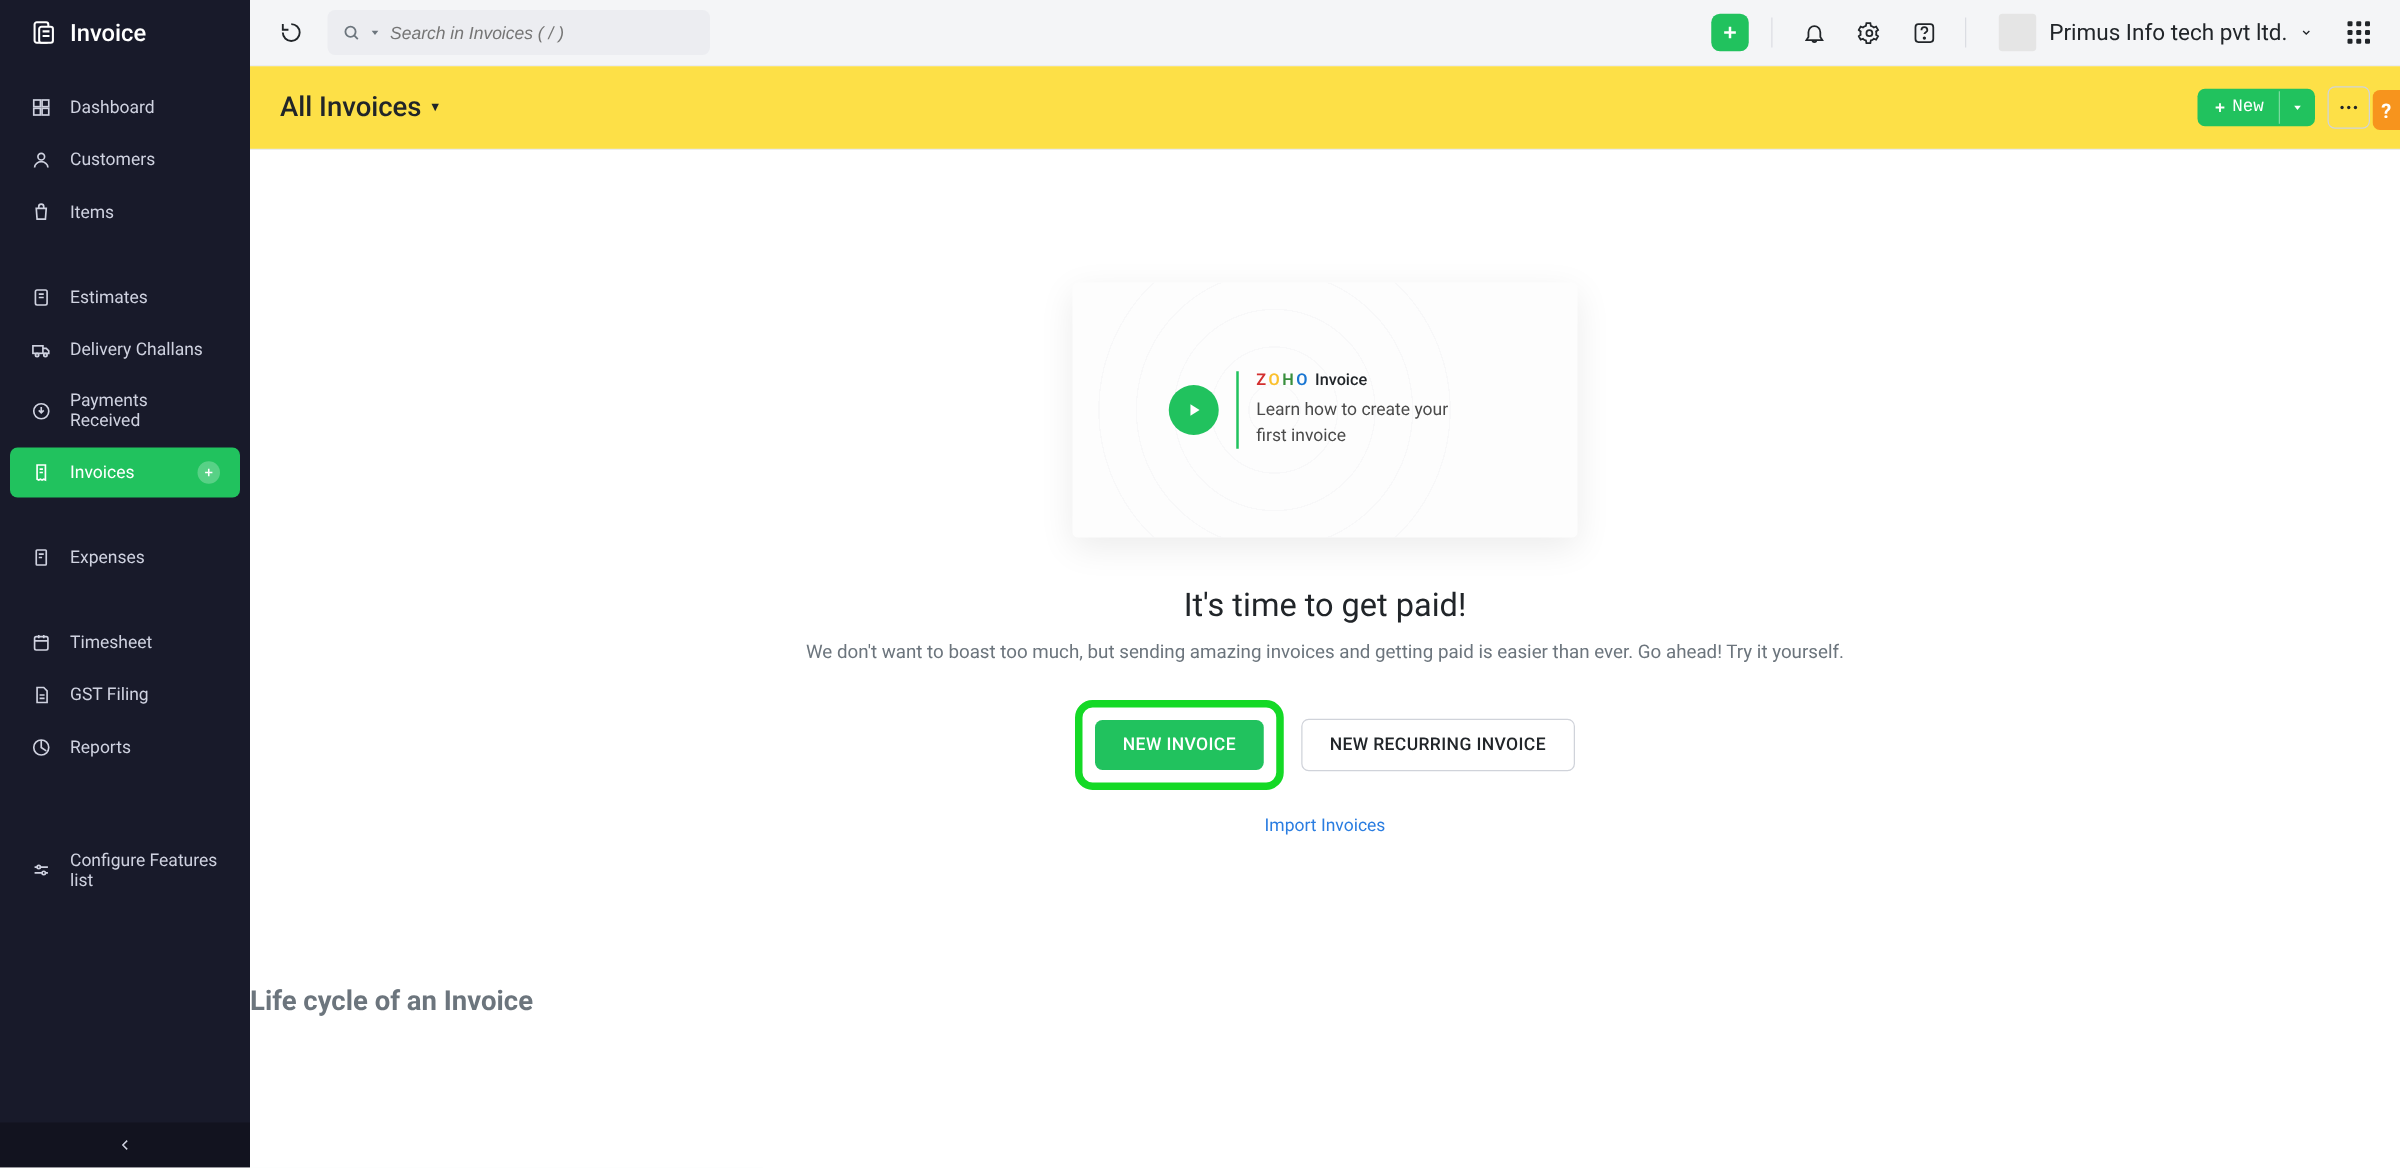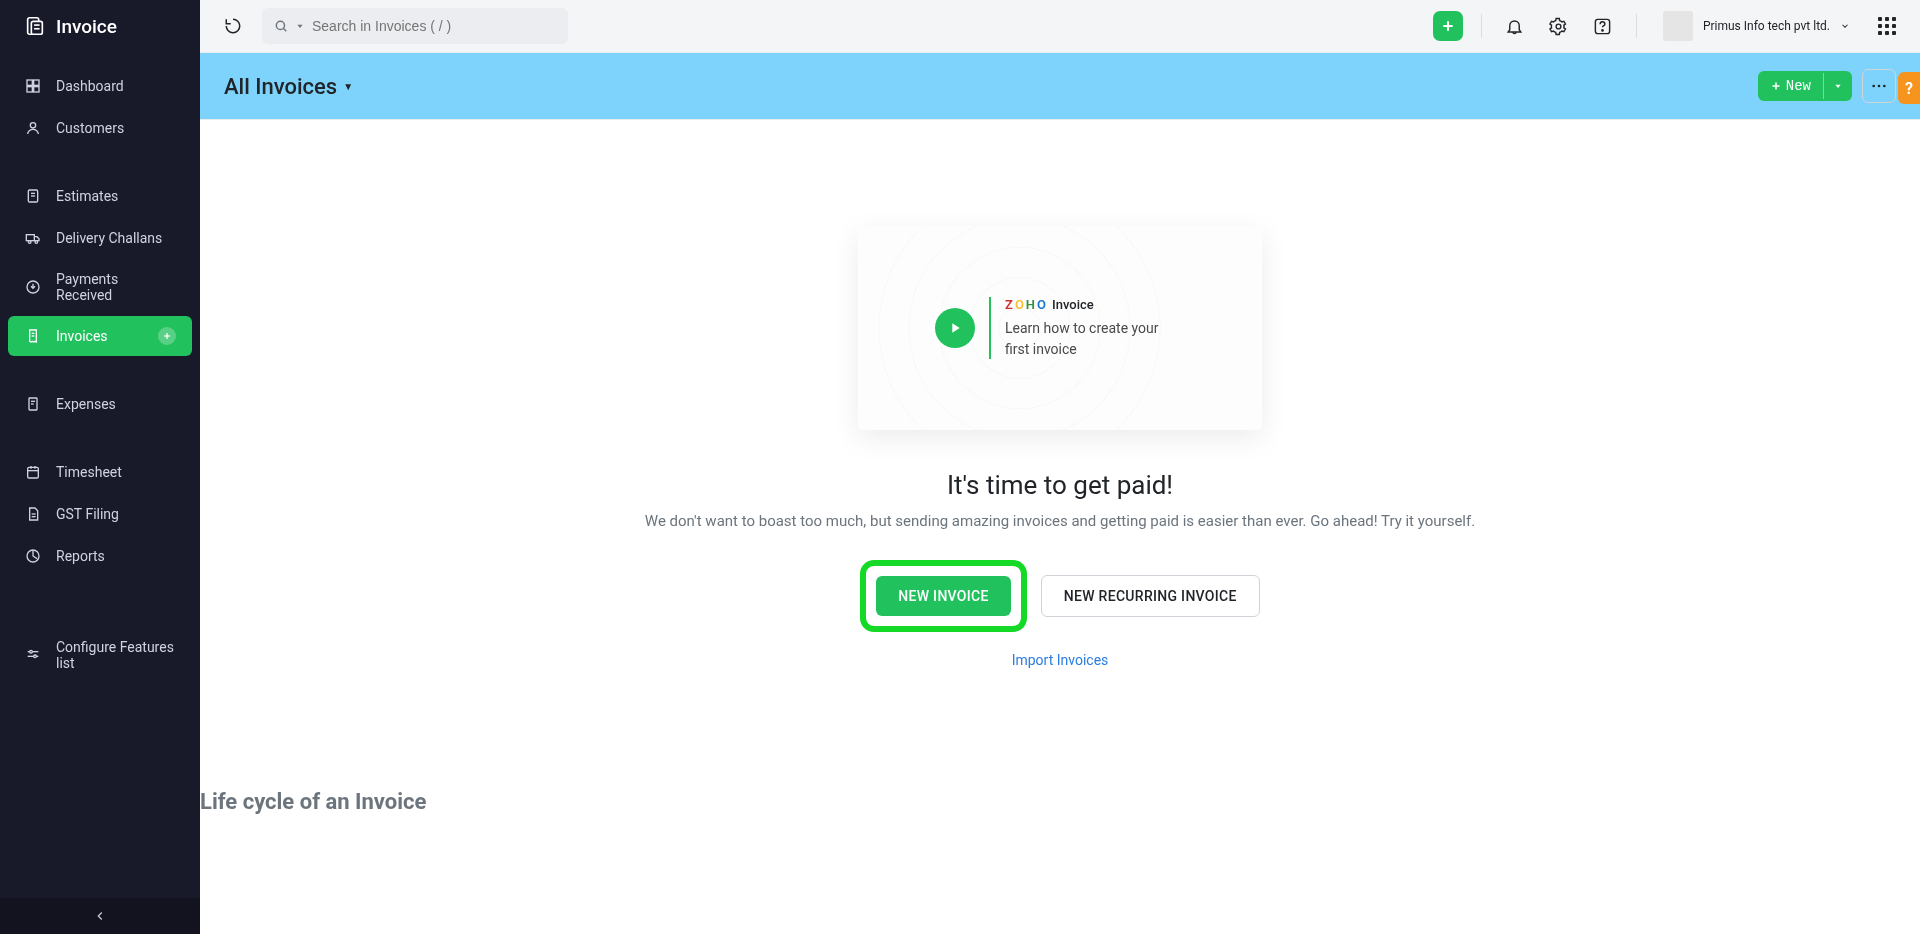--- a/index.html
+++ b/index.html
@@ -16,33 +16,33 @@
 .nav-item .icon { width: 18px; height: 18px; display: inline-flex; align-items: center; justify-content: center; flex-shrink: 0; }
 .nav-item .label { flex: 1; }
 .nav-item .add-circle { width: 18px; height: 18px; border-radius: 50%; background: rgba(255,255,255,0.25); display: inline-flex; align-items: center; justify-content: center; color: #fff; font-size: 12px; }
 .nav-gap { height: 24px; }
 .sidebar-footer { height: 36px; background: #12131f; display: flex; align-items: center; justify-content: center; cursor: pointer; }
 
 
 .main { flex: 1; display: flex; flex-direction: column; background: #f8f9fa; }
 .topbar { height: 53px; background: #f4f5f7; display: flex; align-items: center; padding: 0 18px; gap: 14px; border-bottom: 1px solid #e9ecef; }
 .topbar .search-wrap { display: flex; align-items: center; background: #ecedf1; border-radius: 6px; padding: 6px 12px; width: 306px; height: 36px; gap: 8px; }
-.topbar .search-wrap input { border: none; background: transparent; outline: none; font-size: 14px; color: #6c757d; flex: 1; }
+.topbar .search-wrap input { border: none; background: transparent; outline: none; font-size: 14px; color: #6c757d; flex: 1; font-style: italic; }
 .topbar-spacer { flex: 1; }
 .topbar .icon-btn { width: 30px; height: 30px; display: inline-flex; align-items: center; justify-content: center; border-radius: 6px; cursor: pointer; color: #212529; }
 .topbar .plus-btn { width: 30px; height: 30px; background: #21c25e; color: #fff; border-radius: 7px; display: inline-flex; align-items: center; justify-content: center; cursor: pointer; }
 .topbar .divider { width: 1px; height: 24px; background: #dbdde3; margin: 0 4px; }
 .topbar .org { display: flex; align-items: center; gap: 10px; padding: 4px 8px; cursor: pointer; }
 .topbar .avatar { width: 30px; height: 30px; background: #e5e5e5; border-radius: 3px; }
-.topbar .org-label { font-size: 12px; color: #212529; }
+.topbar .org-label { font-size: 18px; color: #212529; }
 .apps-grid { display: grid; grid-template-columns: repeat(3, 4px); grid-template-rows: repeat(3, 4px); gap: 3px; }
 .apps-grid span { width: 4px; height: 4px; background: #212529; border-radius: 1px; }
 
 
-.page-header { display: flex; align-items: center; padding: 16px 24px; border-bottom: 1px solid #e9ecef; background: #7dd3fc; }
+.page-header { display: flex; align-items: center; padding: 16px 24px; border-bottom: 1px solid #e9ecef; background: #fde047; }
 .page-title { font-size: 22px; font-weight: 500; color: #212529; display: flex; align-items: center; gap: 6px; }
 .page-title .caret { font-size: 10px; color: #212529; }
 .ph-spacer { flex: 1; }
 .btn-new { display: inline-flex; align-items: center; background: #21c25e; color: #fff; border-radius: 6px; overflow: hidden; cursor: pointer; }
 .btn-new .left { padding: 7px 12px; display: flex; align-items: center; gap: 4px; font-size: 14px; font-family: Liberation Mono, monospace; }
 .btn-new .split { border-left: 1px solid rgba(255,255,255,0.4); padding: 9px 10px; display: flex; align-items: center; }
 .btn-more { width: 34px; height: 34px; border: 1px solid #d0d3da; border-radius: 6px; display: inline-flex; align-items: center; justify-content: center; margin-left: 10px; cursor: pointer; }
 .btn-help-side { position: fixed; right: 0; top: 72px; width: 22px; height: 32px; background: #f7941d; color: #fff; border-radius: 6px 0 0 6px; display: flex; align-items: center; justify-content: center; font-weight: 700; cursor: pointer; }
 
 
@@ -107,20 +107,29 @@
       </div>
       <div class="nav-item">
         <span class="icon">
             <svg width="16" height="16" viewBox="0 0 24 24" fill="none" stroke="currentColor" stroke-width="2">
               <circle cx="12" cy="8" r="4"></circle>
               <path d="M4 21c0-4 4-7 8-7s8 3 8 7"></path>
             </svg>
           </span>
         <span class="label">Customers</span>
       </div>
+      <div class="nav-item">
+        <span class="icon">
+            <svg width="16" height="16" viewBox="0 0 24 24" fill="none" stroke="currentColor" stroke-width="2">
+              <path d="M6 7h12l-1 13H7z"></path>
+              <path d="M9 7V5a3 3 0 016 0v2"></path>
+            </svg>
+          </span>
+        <span class="label">Items</span>
+      </div>
       <div class="nav-gap"></div>
       <div class="nav-item">
         <span class="icon">
             <svg width="16" height="16" viewBox="0 0 24 24" fill="none" stroke="currentColor" stroke-width="2">
               <rect x="5" y="3" width="14" height="18" rx="2"></rect>
               <line x1="9" y1="8" x2="15" y2="8"></line>
               <line x1="9" y1="12" x2="15" y2="12"></line>
             </svg>
           </span>
         <span class="label">Estimates</span>

